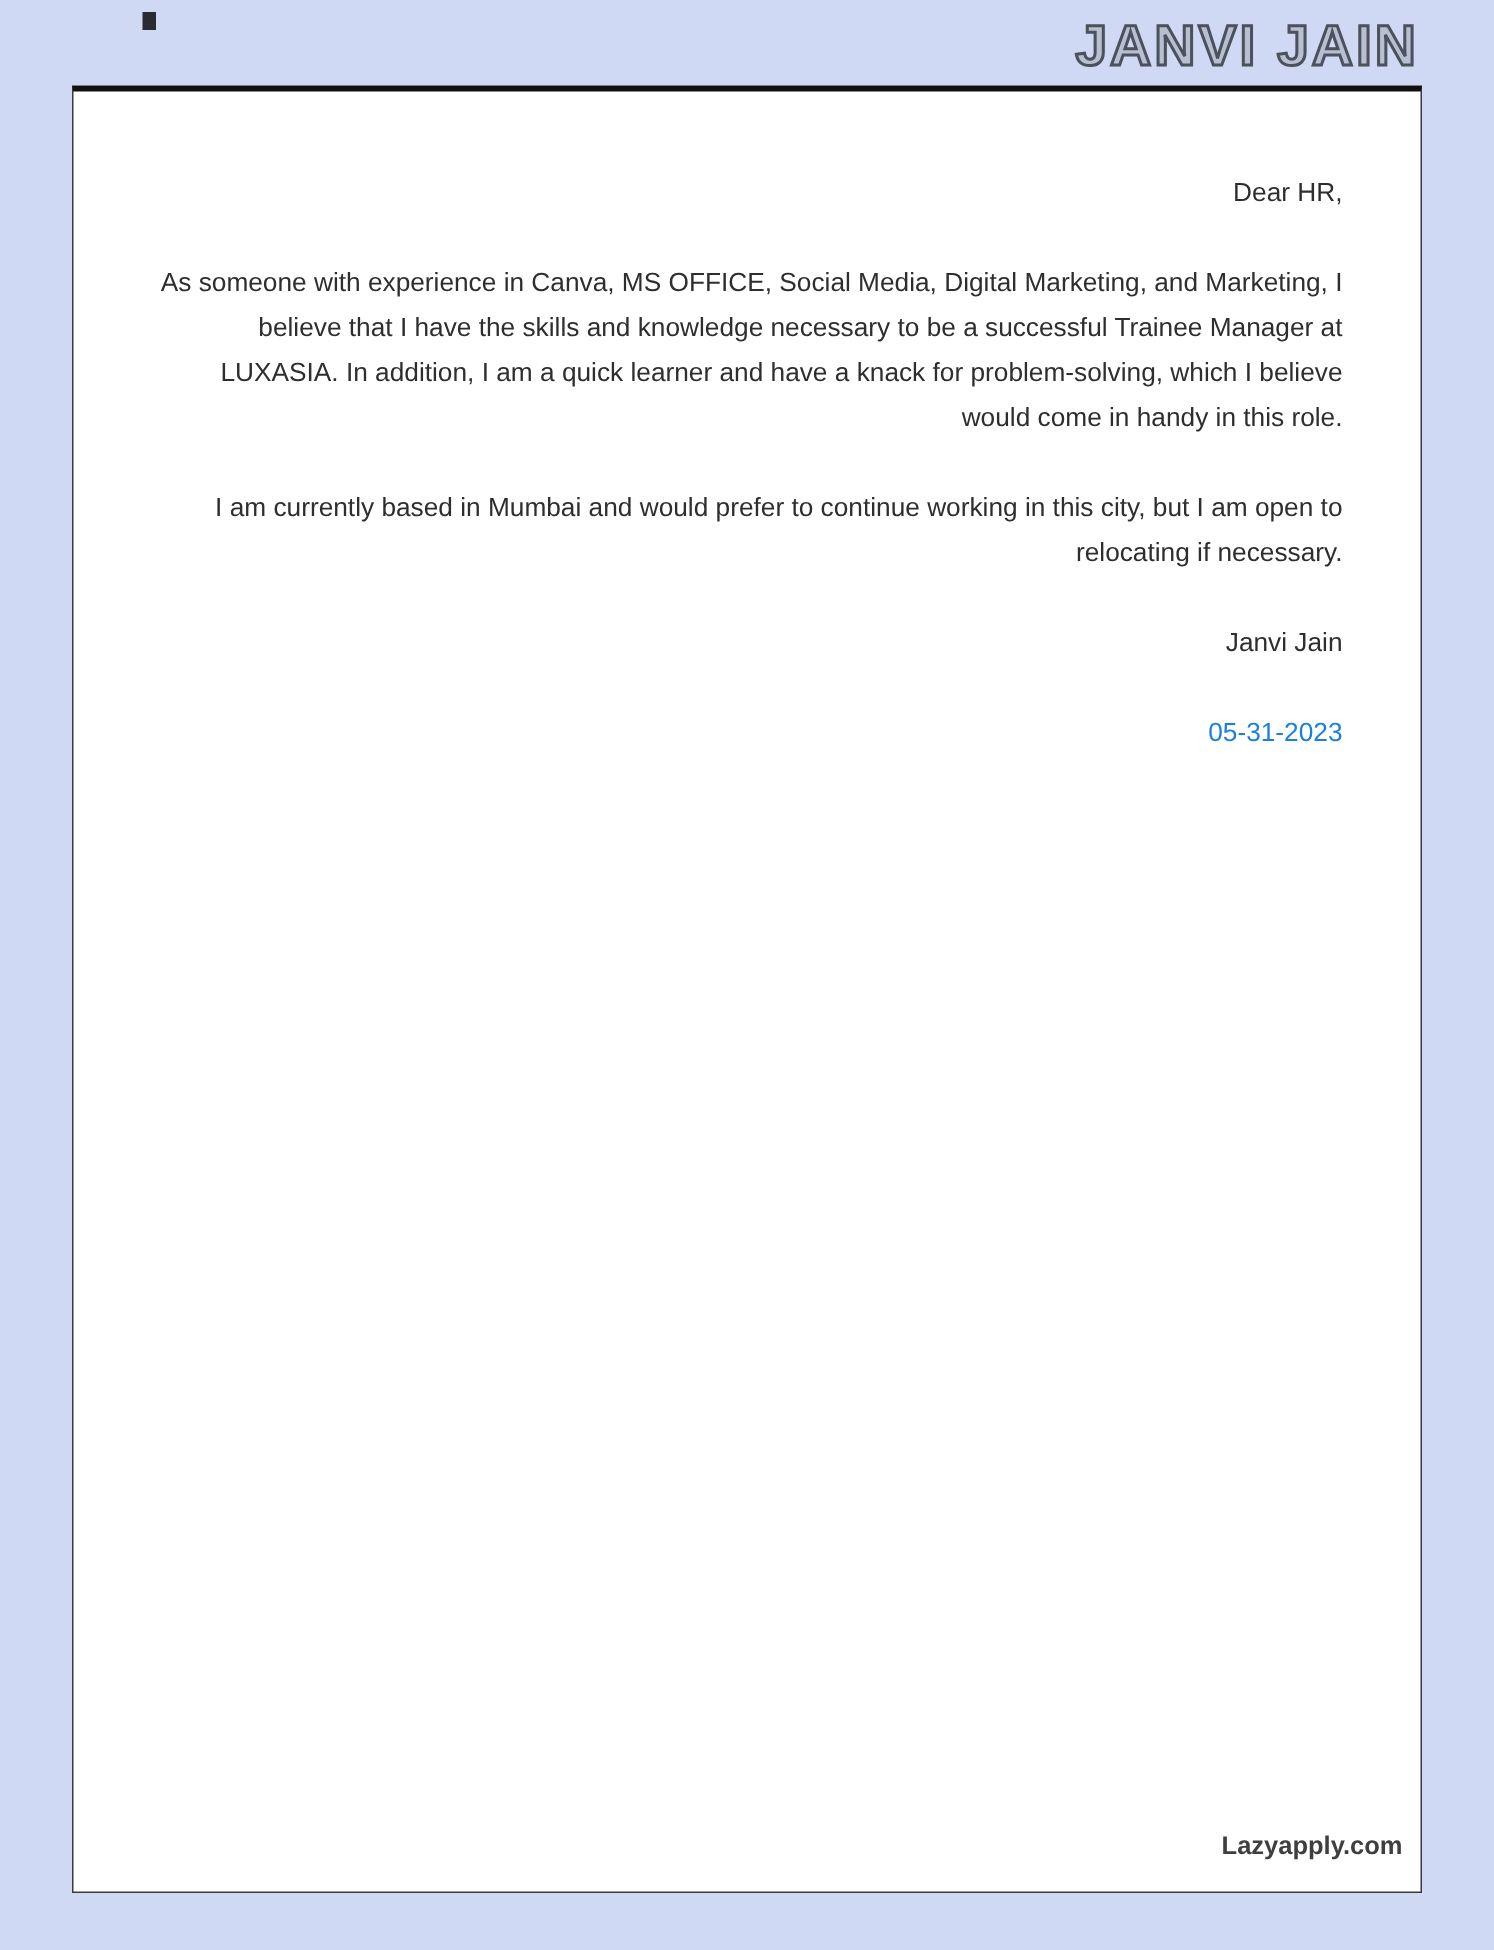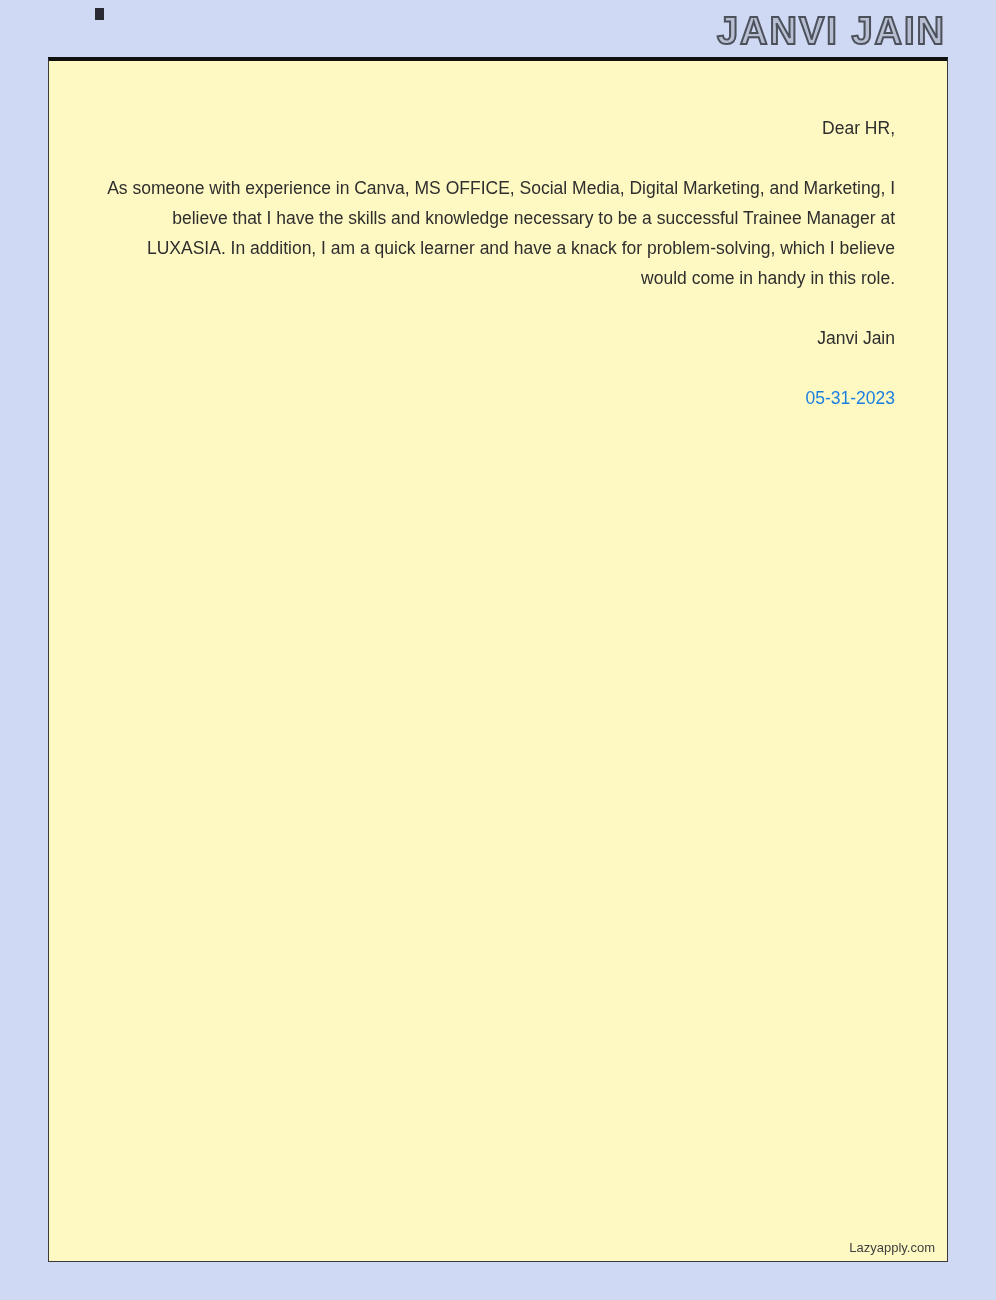--- a/index.html
+++ b/index.html
@@ -32,21 +32,21 @@
     -webkit-text-stroke: 2px #4d515c;
     text-shadow: 0 0 1px #4d515c;
     font-family: "Liberation Sans", sans-serif;
   }
   .page {
     position: absolute;
     left: 48px;
     top: 57px;
     width: 900px;
     height: 1205px;
-    background: #fef9c3;
+    background: #ffffff;
     border: 1px solid #3a3a3a;
     border-top: 4px solid #101010;
   }
   .letter-body {
     padding: 52px 52px 0 52px;
     color: #2e2e2e;
     font-size: 17.5px;
     line-height: 30px;
   }
   .letter-body p {
@@ -58,40 +58,42 @@
   .date-link {
     color: #1b7fe0;
     text-decoration: none;
     font-size: 17.5px;
     line-height: 30px;
     display: inline-block;
   }
   .watermark {
     position: absolute;
     right: 12px;
-    bottom: 6px;
-    font-size: 13px;
+    bottom: 20px;
+    font-size: 17px;
     color: #3f3f3f;
+    font-weight: bold;
   }
 </style>
 </head>
 <body>
 
 <div class="corner-mark"></div>
 
 <div class="header-name">JANVI JAIN</div>
 
 <div class="page">
   <div class="letter-body">
 
     <p class="salutation">Dear HR,</p>
 
 
     <p>As someone with experience in Canva, MS OFFICE, Social Media, Digital Marketing, and Marketing, I believe that I have the skills and knowledge necessary to be a successful Trainee Manager at LUXASIA. In addition, I am a quick learner and have a knack for problem-solving, which I believe would come in handy in this role.</p>
 
+    <p>I am currently based in Mumbai and would prefer to continue working in this city, but I am open to relocating if necessary.</p>
 
 
 
     <p class="signature">Janvi Jain</p>
 
     <a href="#" class="date-link">05-31-2023</a>
 
   </div>
 
   <div class="watermark">Lazyapply.com</div>

